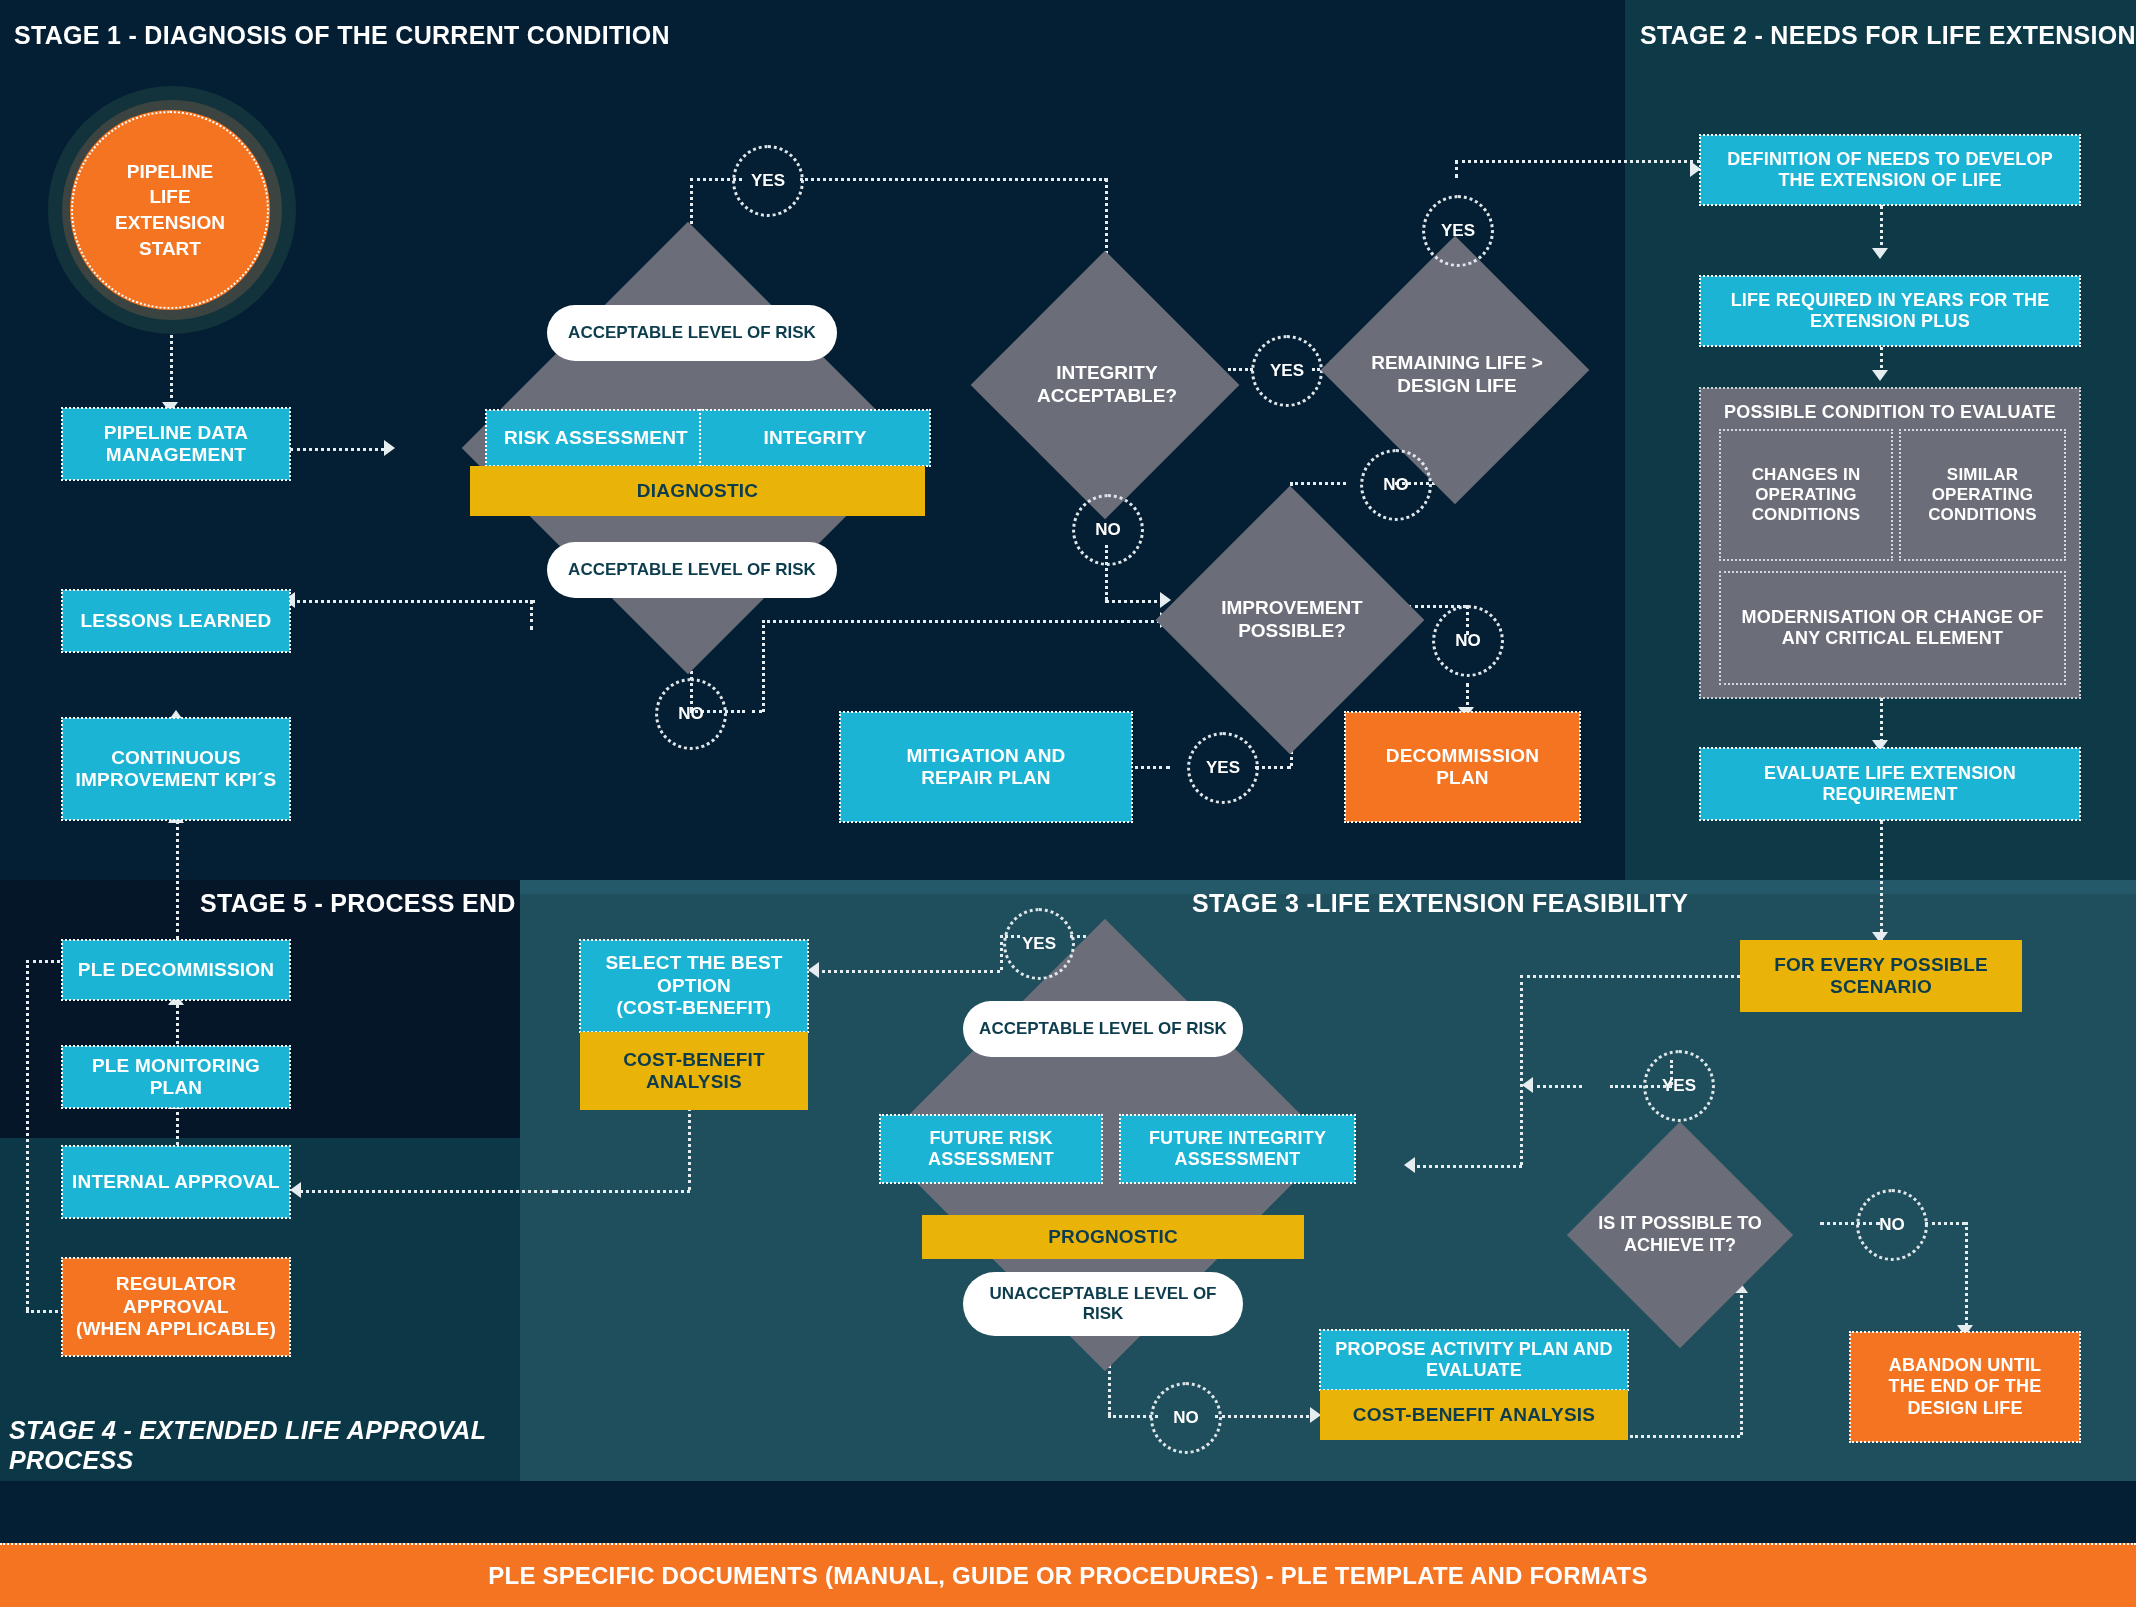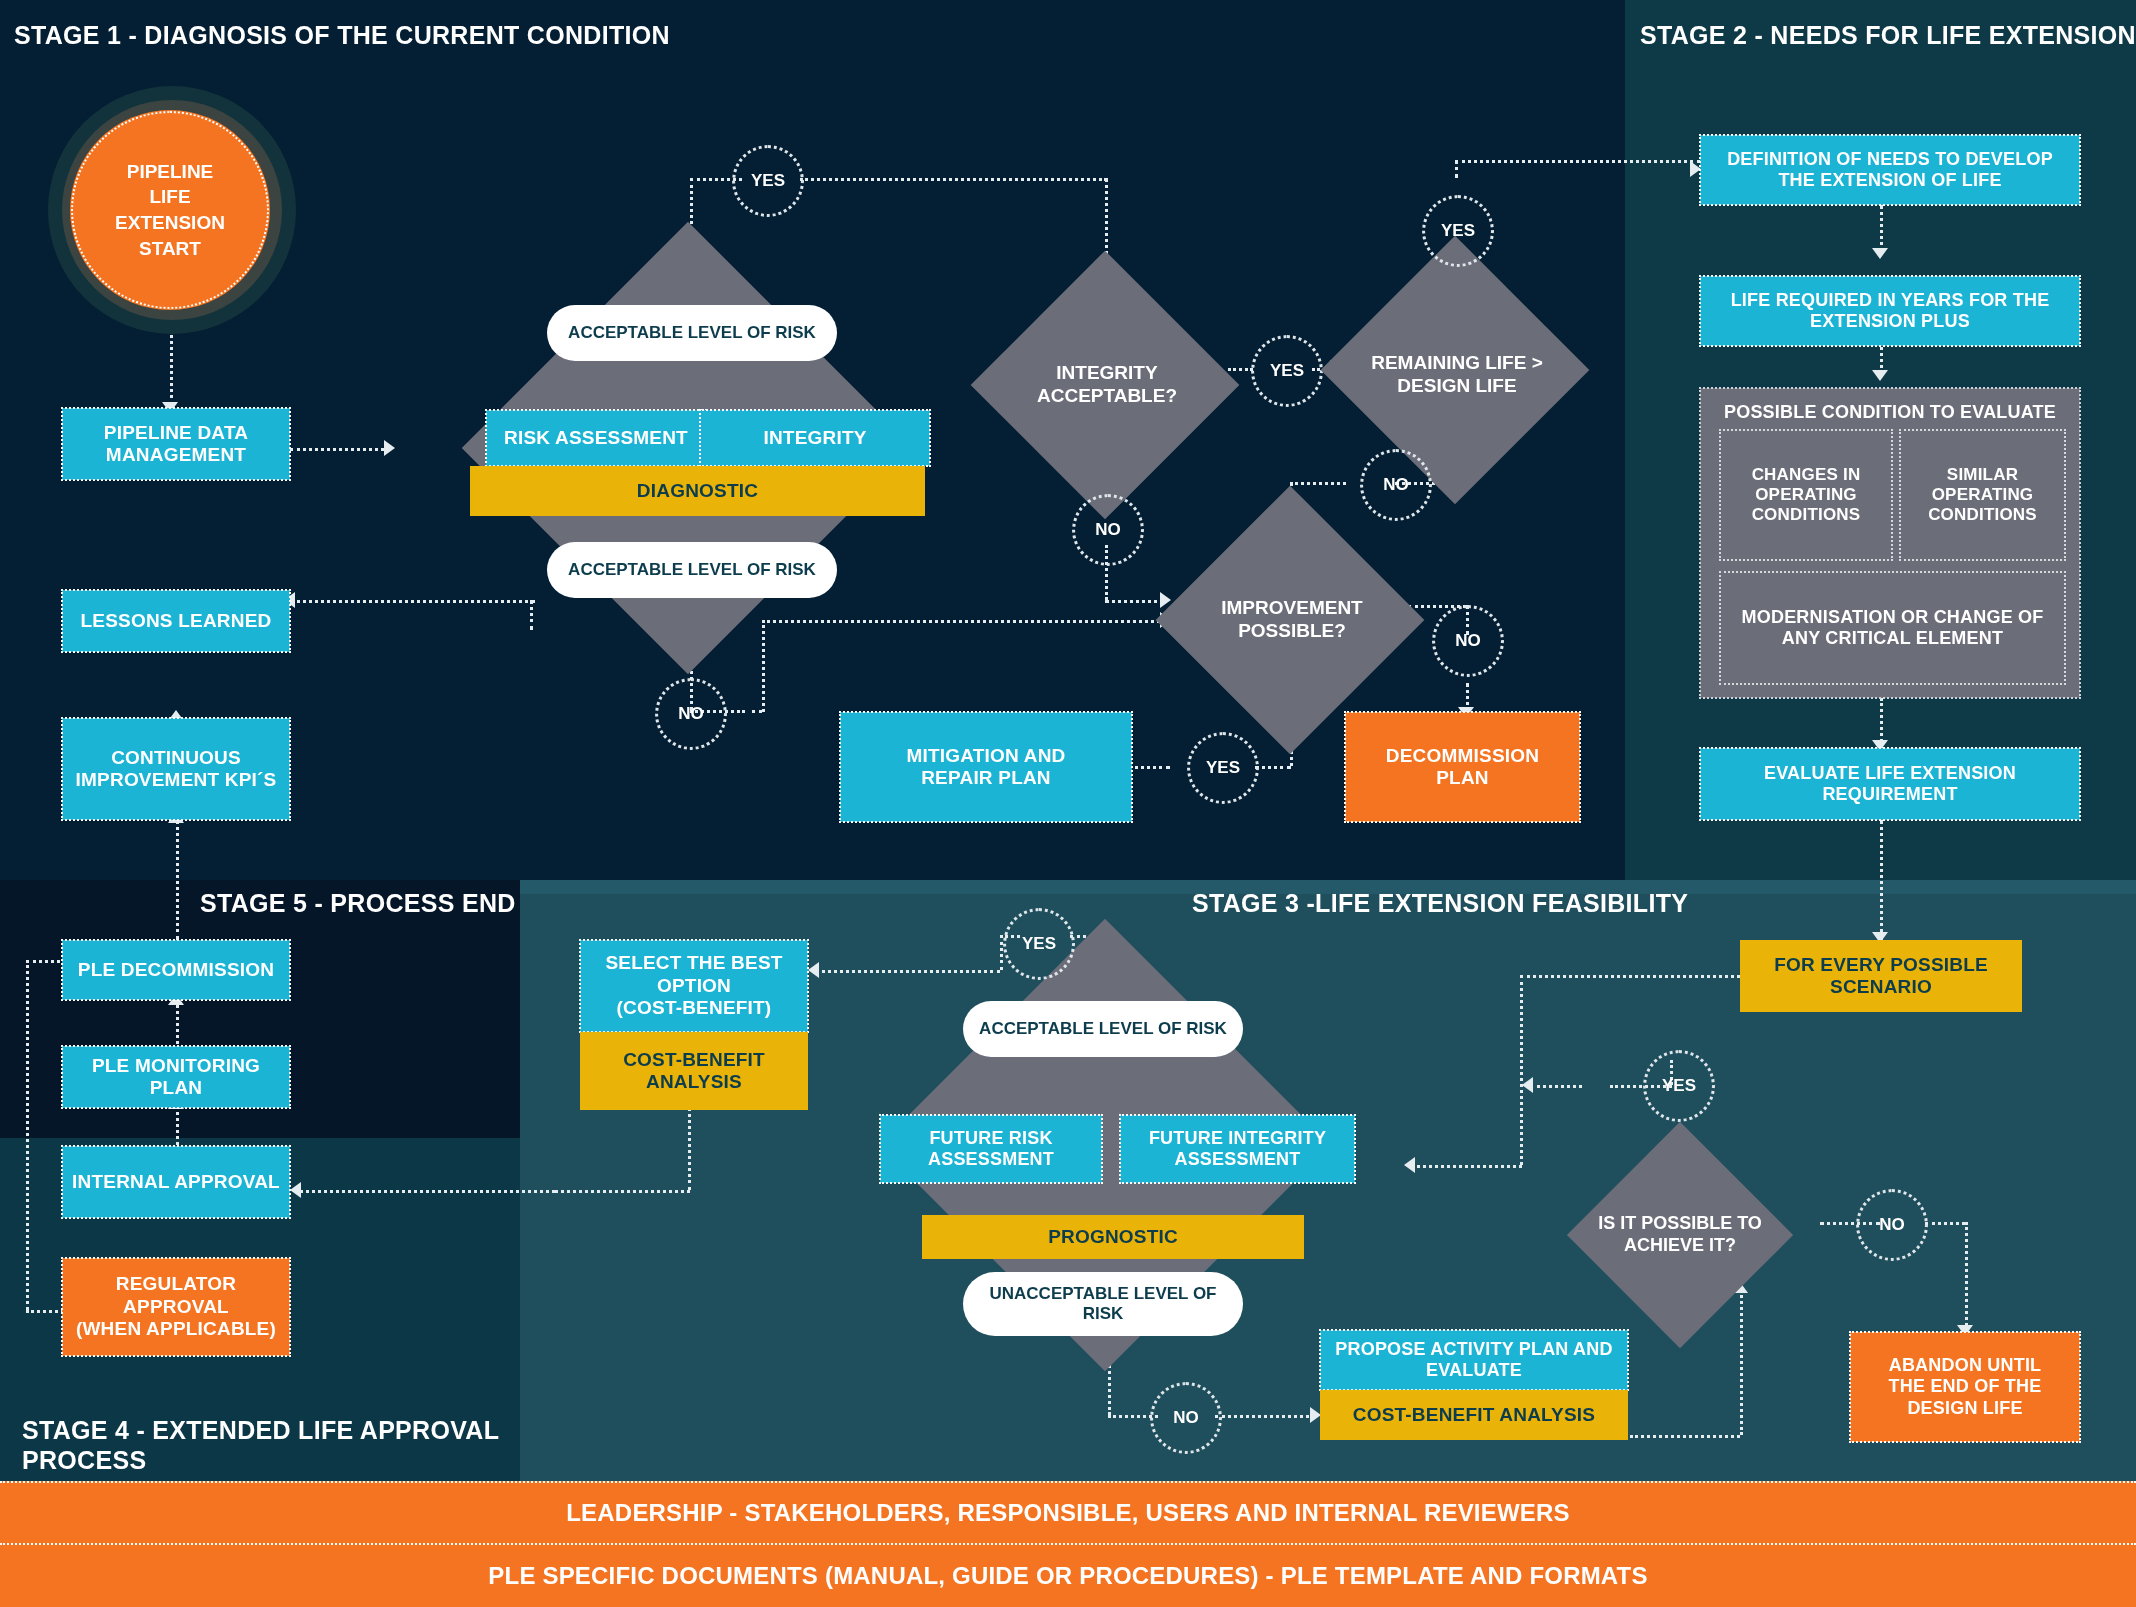--- a/index.html
+++ b/index.html
@@ -14,21 +14,21 @@
   #panel-stage5{left:0;top:880px;width:520px;height:258px;background:#061629;}
   #panel-stage4{left:0;top:1138px;width:520px;height:343px;background:#0b3746;}
   #panel-stage3{left:520px;top:880px;width:1616px;height:601px;background:#1f4e5c;}
   #panel-stage3-strip{left:520px;top:880px;width:1616px;height:14px;background:#24596a;}
 
   
   .stage-title{position:absolute;color:#ffffff;font-weight:bold;font-size:25px;letter-spacing:.3px;line-height:30px;white-space:pre-line;}
   #title-stage1{left:14px;top:20px;}
   #title-stage2{left:1640px;top:20px;}
   #title-stage5{left:200px;top:888px;}
-  #title-stage4{left:22px;top:1415px;}
+  #title-stage4{left:9px;top:1415px;font-style:italic;}
   #title-stage3{left:1192px;top:888px;}
 
   
   .node{position:absolute;box-sizing:border-box;display:flex;align-items:center;justify-content:center;text-align:center;font-weight:bold;letter-spacing:.2px;line-height:1.18;padding:2px 6px;}
   .cyan{background:#1bb4d4;color:#ffffff;outline:2px dotted #ffffff;outline-offset:-1px;}
   .orange{background:#f47421;color:#ffffff;outline:2px dotted #ffffff;outline-offset:-1px;}
   .gray{background:#6b6d78;color:#ffffff;outline:2px dotted #cfd2d6;outline-offset:-1px;}
   .graysub{background:transparent;color:#ffffff;outline:2px dotted #d8d9dd;outline-offset:-1px;}
   .plain-white{background:#eab308;color:#0d3d4d;}
 
@@ -321,16 +321,15 @@
 
   <div class="node cyan" style="left:62px;top:1046px;width:228px;height:62px;font-size:19px;white-space:pre-line;">PLE MONITORING
 PLAN</div>
 
   <div class="node orange" style="left:62px;top:1258px;width:228px;height:98px;font-size:19px;white-space:pre-line;">REGULATOR
 APPROVAL
 (WHEN APPLICABLE)</div>
 
   <div class="node cyan" style="left:62px;top:1146px;width:228px;height:72px;font-size:19px;">INTERNAL  APPROVAL</div>
 
-  <div class="footbar" id="footbar1">LEADERSHIP - STAKEHOLDERS, RESPONSIBLE, USERS AND INTERNAL REVIEWERS</div>
   <div class="footbar" id="footbar2">PLE SPECIFIC DOCUMENTS (MANUAL, GUIDE OR PROCEDURES) - PLE TEMPLATE AND FORMATS</div>
 
 </div>
 
 </body></html>

